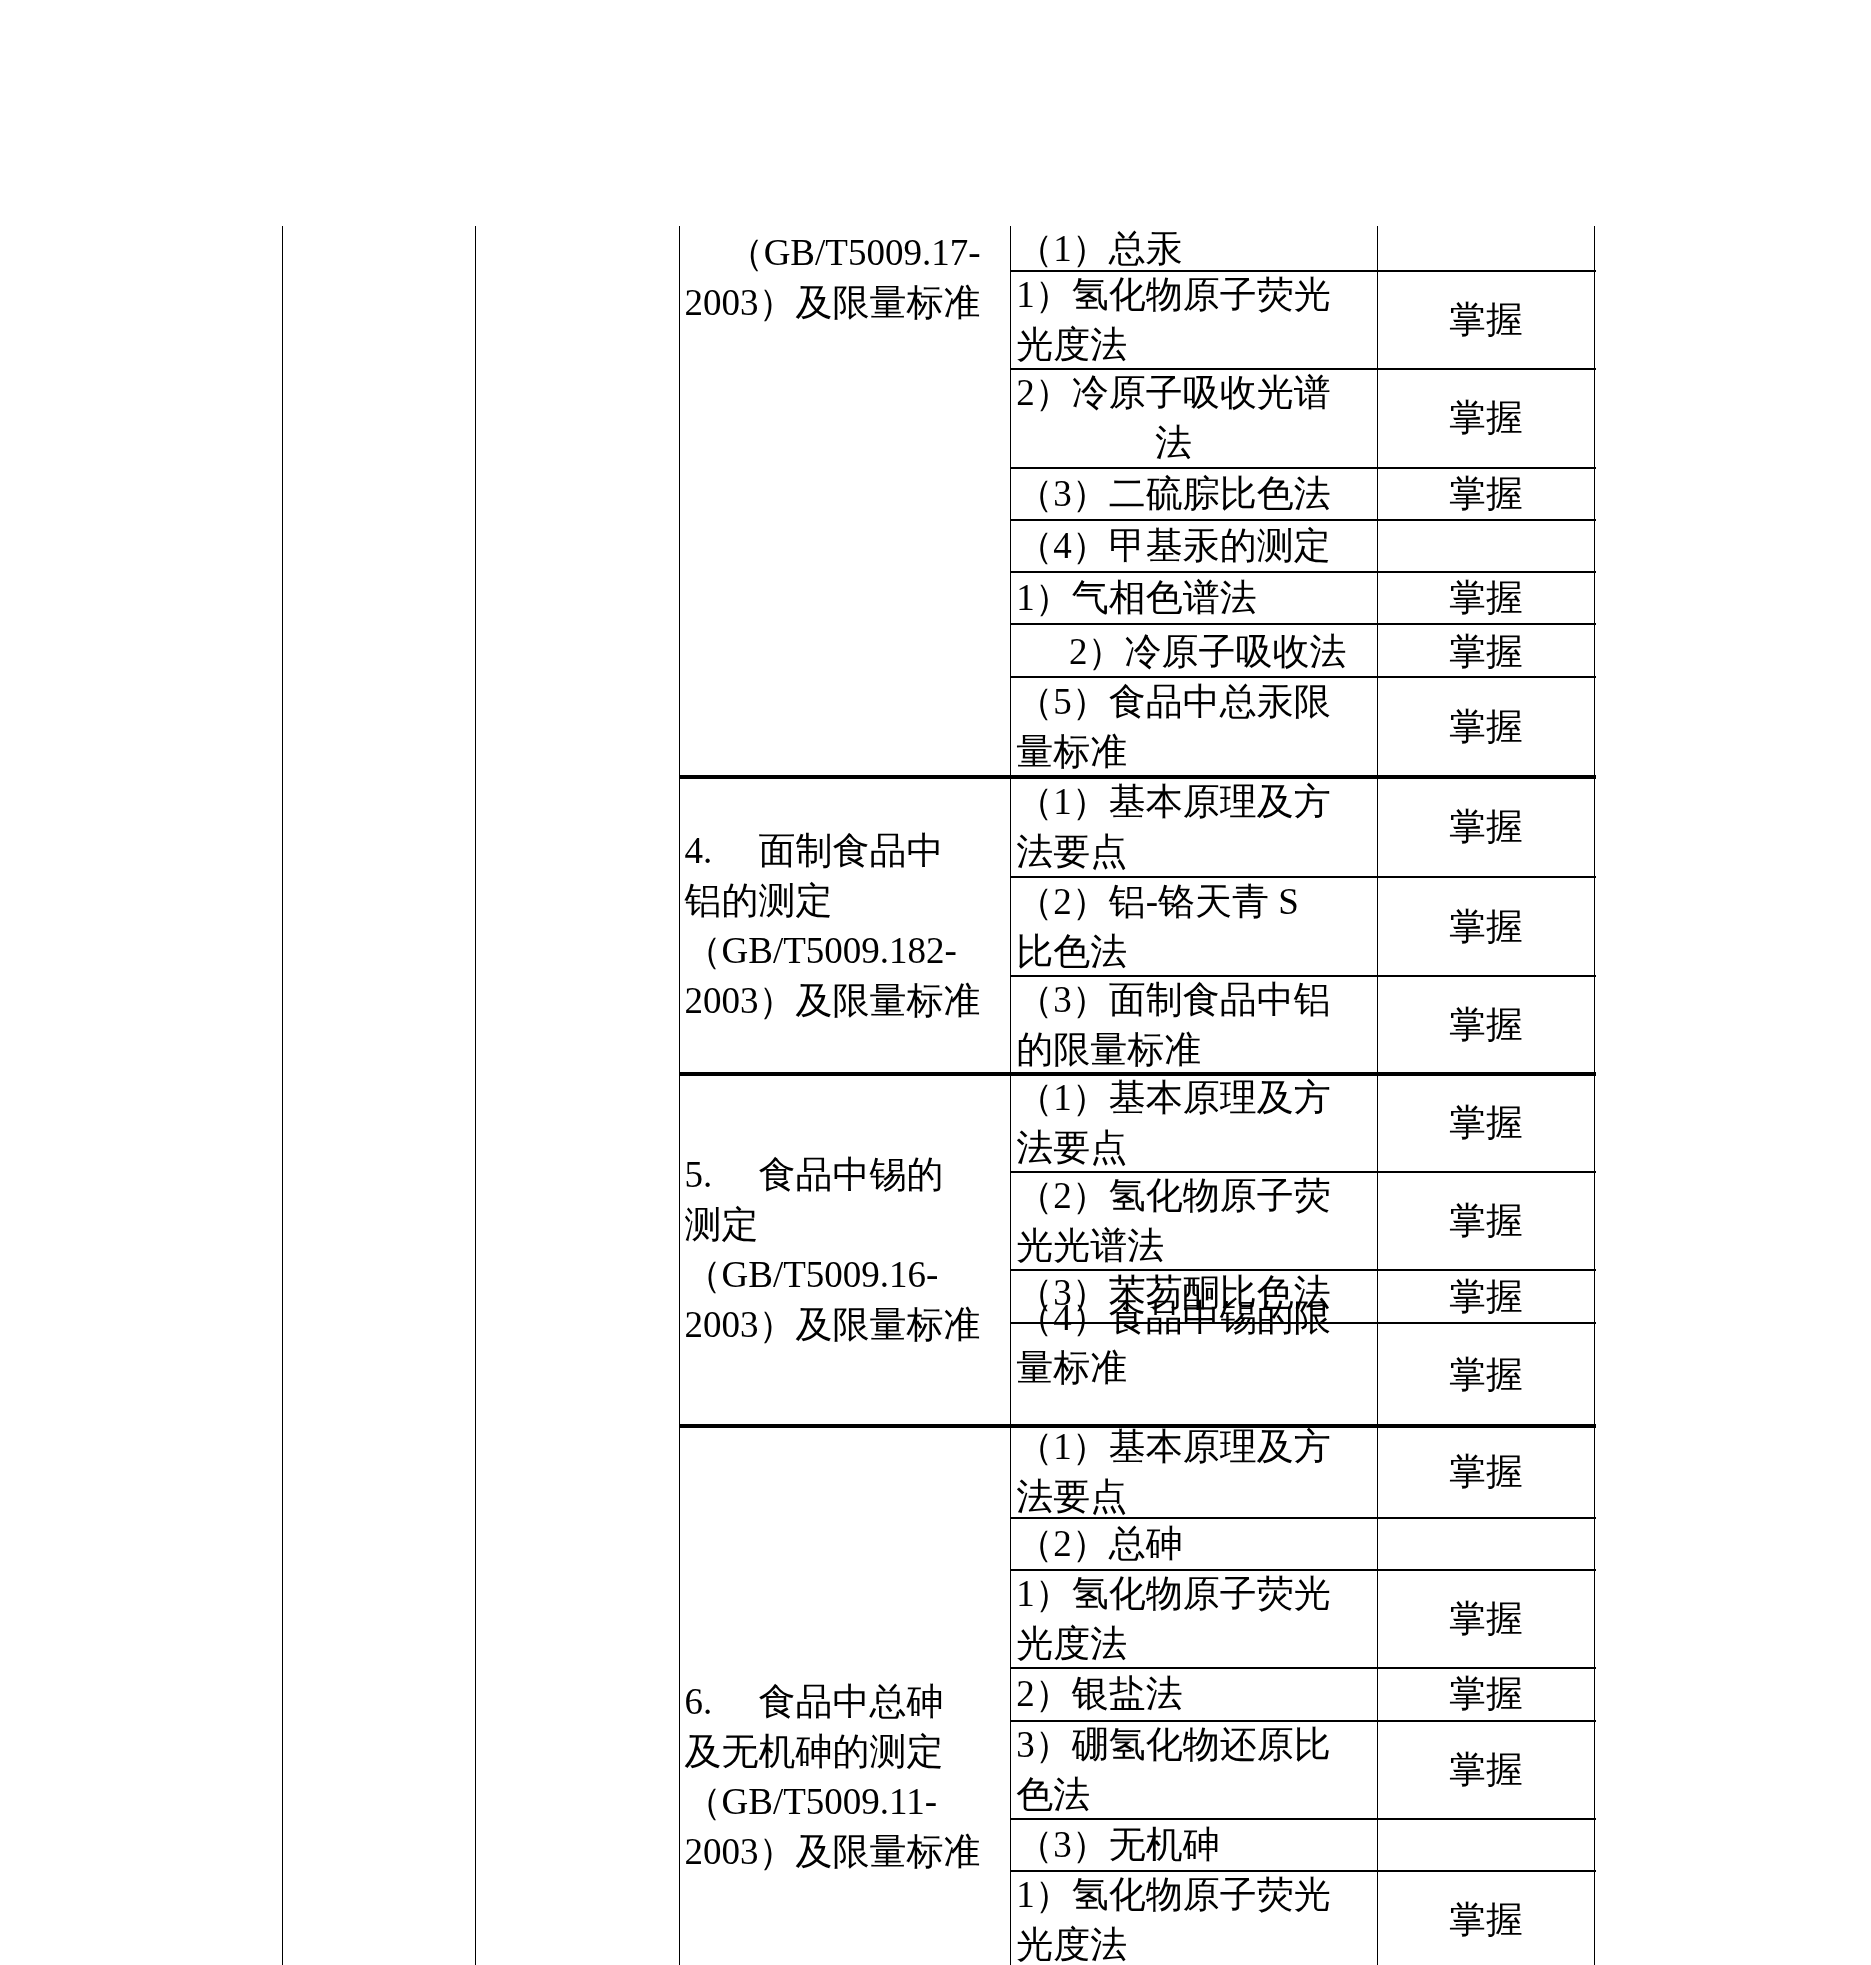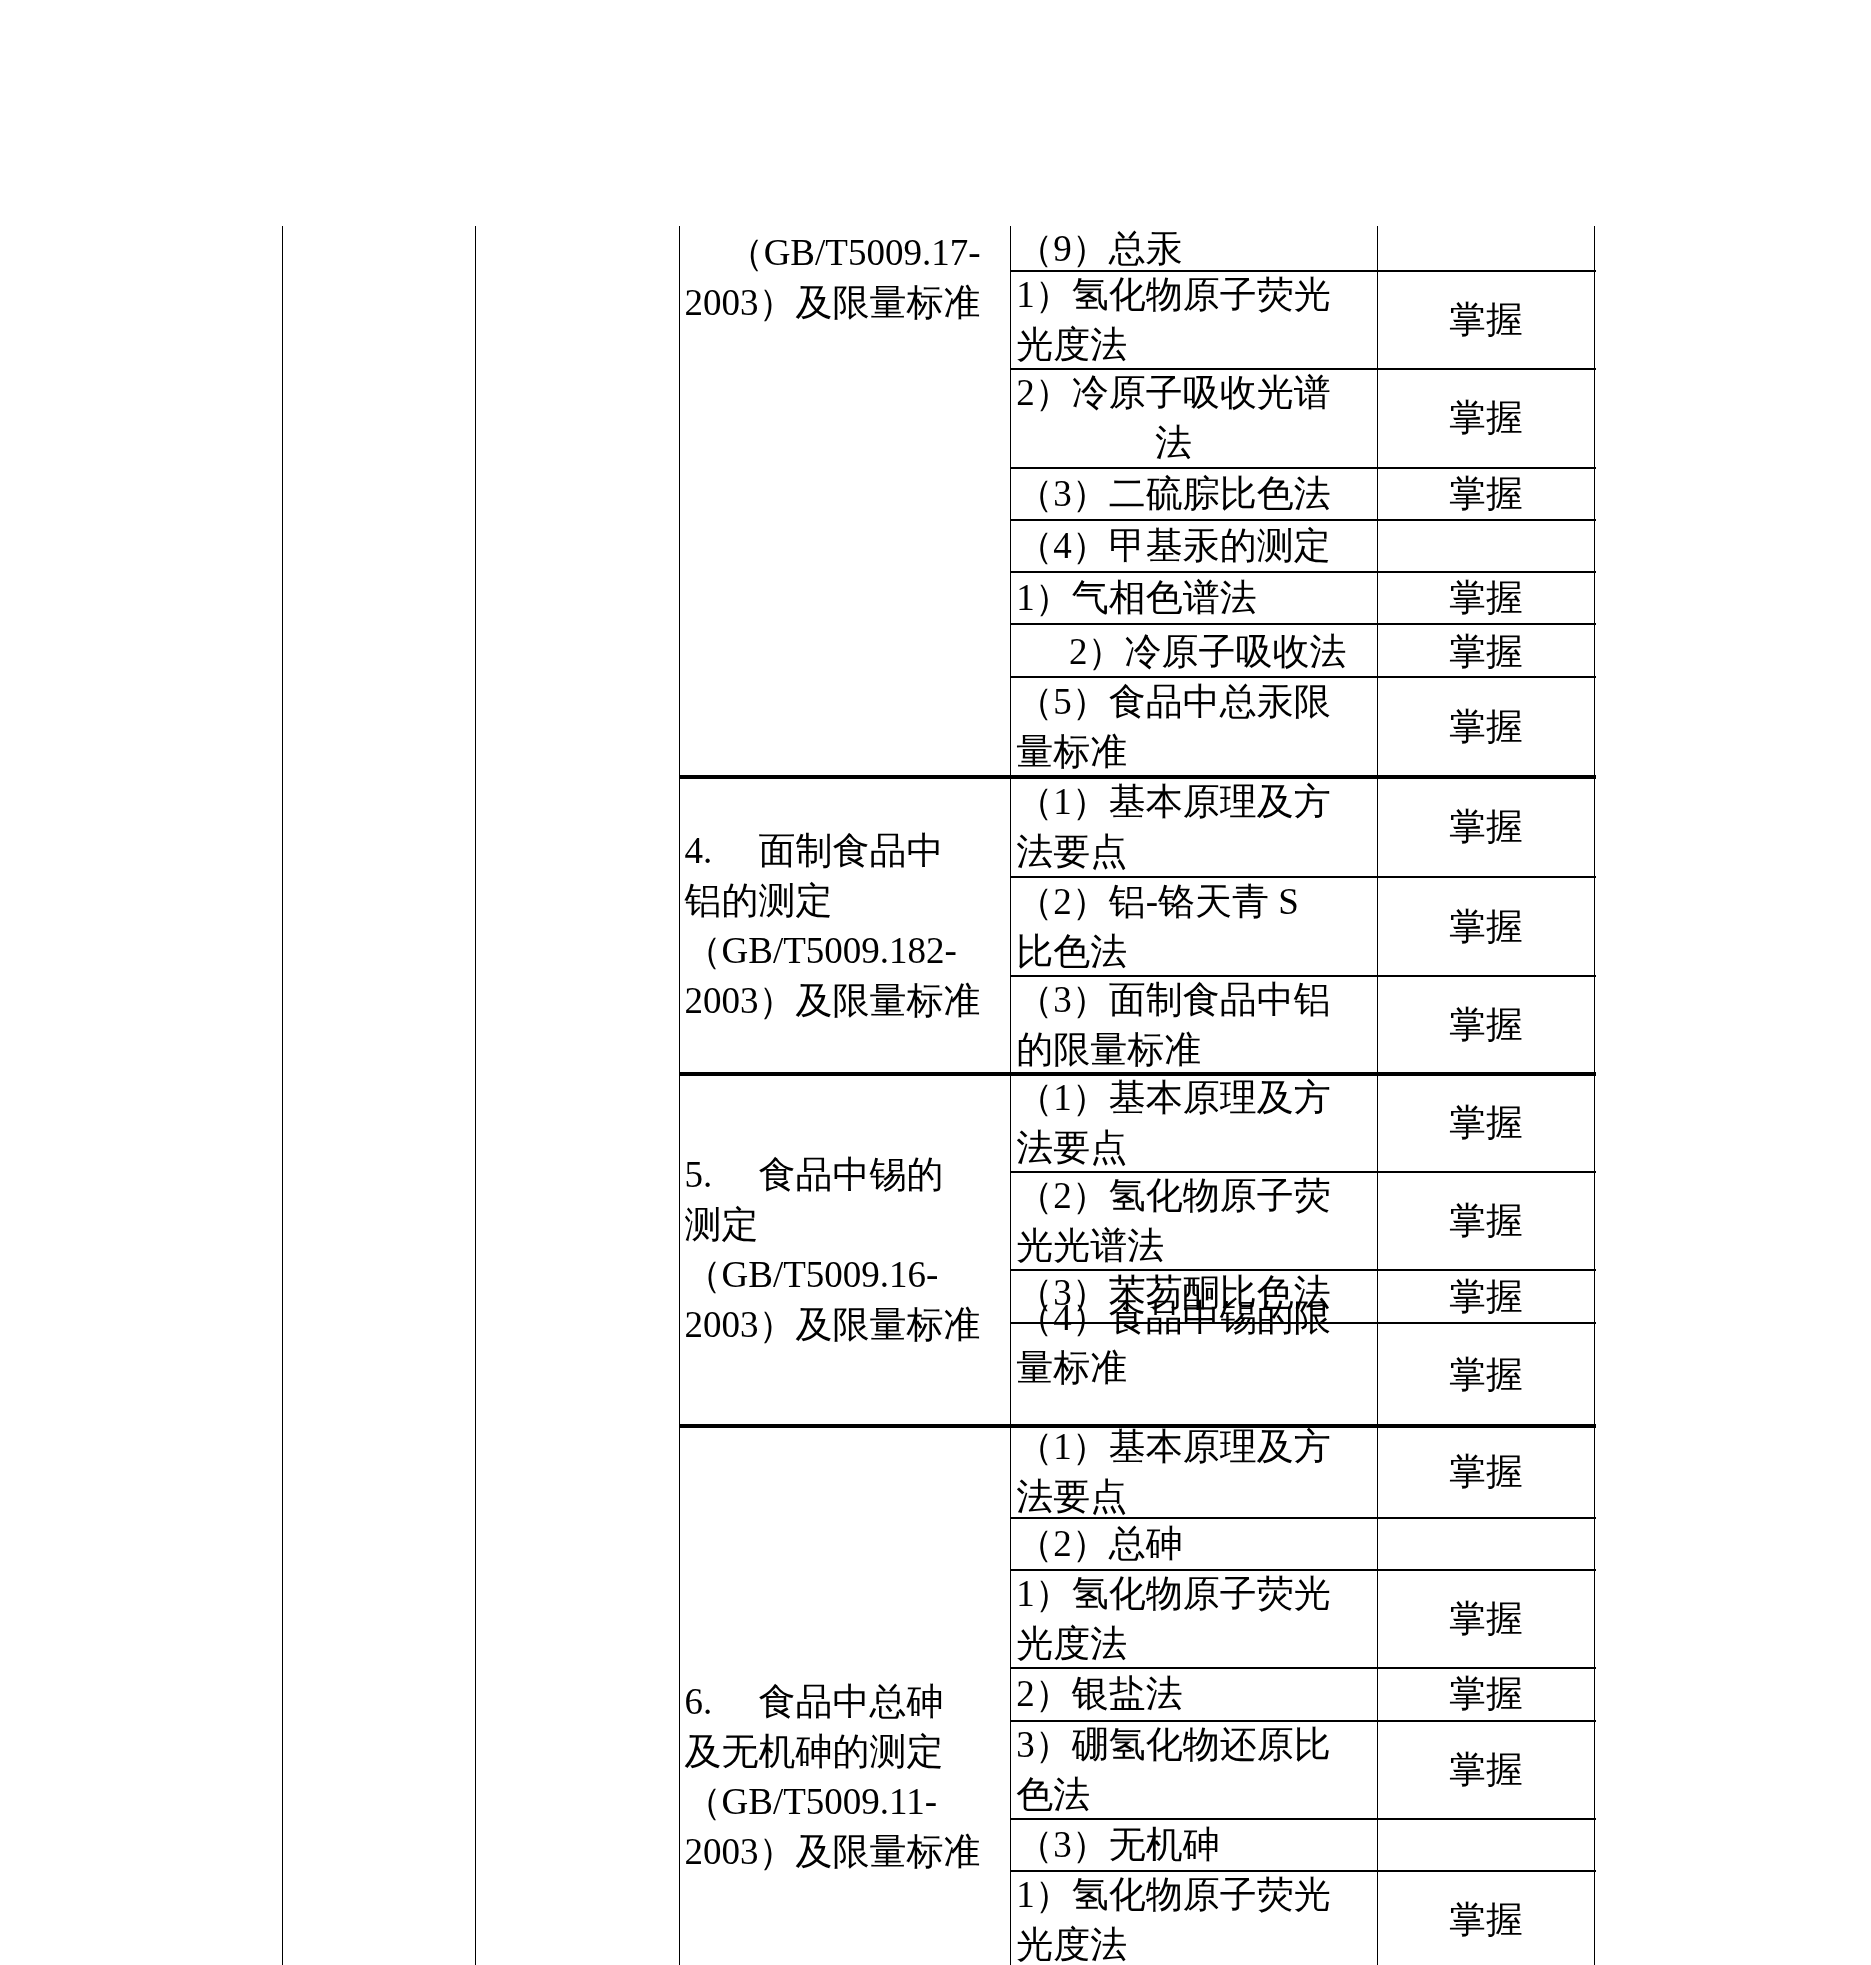--- a/index.html
+++ b/index.html
@@ -34,21 +34,21 @@
 
 <div id="table-root">
     <div class="vline" style="left: 0px; top: 0px; width: 1.2px; height: 2101px;"></div>
     <div class="vline" style="left: 193px; top: 0px; width: 1.2px; height: 2101px;"></div>
     <div class="vline" style="left: 397px; top: 0px; width: 1.2px; height: 2101px;"></div>
     <div class="vline" style="left: 728px; top: 0px; width: 1.2px; height: 2101px;"></div>
     <div class="vline" style="left: 1095px; top: 0px; width: 1.2px; height: 2101px;"></div>
     <div class="vline" style="left: 1312px; top: 0px; width: 1.2px; height: 2101px;"></div>
     <div class="cell title-cell v-top" style="left: 397px; top: 0px; width: 331px; height: 551px; text-align: right;">（GB/T5009.17-
 2003）及限量标准</div>
-    <div class="cell item-cell" style="left: 728px; top: 0px; width: 367px; height: 45px;">（9）总汞</div>
+    <div class="cell item-cell" style="left: 728px; top: 0px; width: 367px; height: 45px;">（1）总汞</div>
     <div class="cell grade-cell" style="left: 1095px; top: 0px; width: 218px; height: 45px;"></div>
     <div class="hline" style="left: 728px; top: 44px; width: 586px; height: 2.4px;"></div>
     <div class="cell item-cell" style="left: 728px; top: 45px; width: 367px; height: 98px;">1）氢化物原子荧光
 光度法</div>
     <div class="cell grade-cell" style="left: 1095px; top: 45px; width: 218px; height: 98px;">掌握</div>
     <div class="hline" style="left: 728px; top: 142px; width: 586px; height: 2.4px;"></div>
     <div class="cell item-cell" style="left: 728px; top: 143px; width: 367px; height: 98px; text-align: center;">2）冷原子吸收光谱
 法</div>
     <div class="cell grade-cell" style="left: 1095px; top: 143px; width: 218px; height: 98px;">掌握</div>
     <div class="hline" style="left: 728px; top: 241px; width: 586px; height: 2.4px;"></div>

